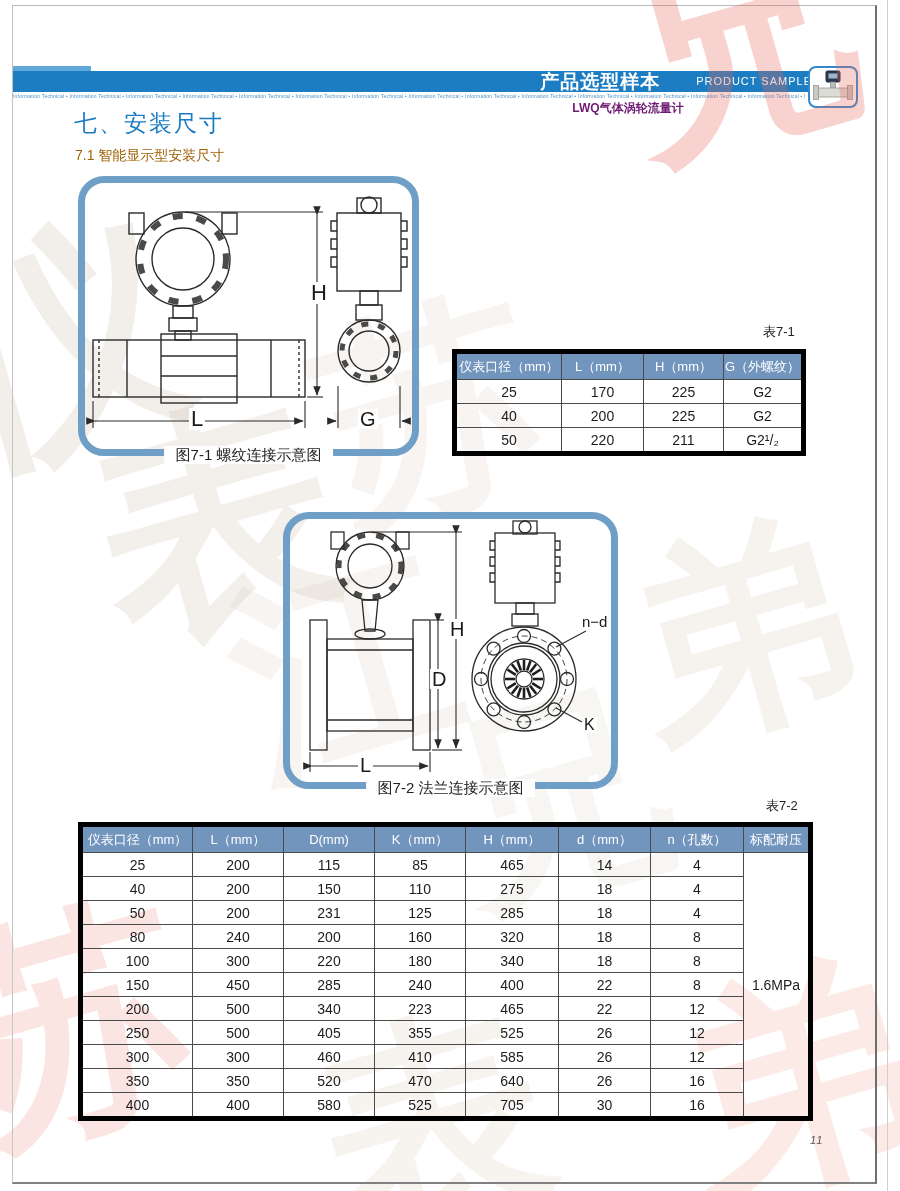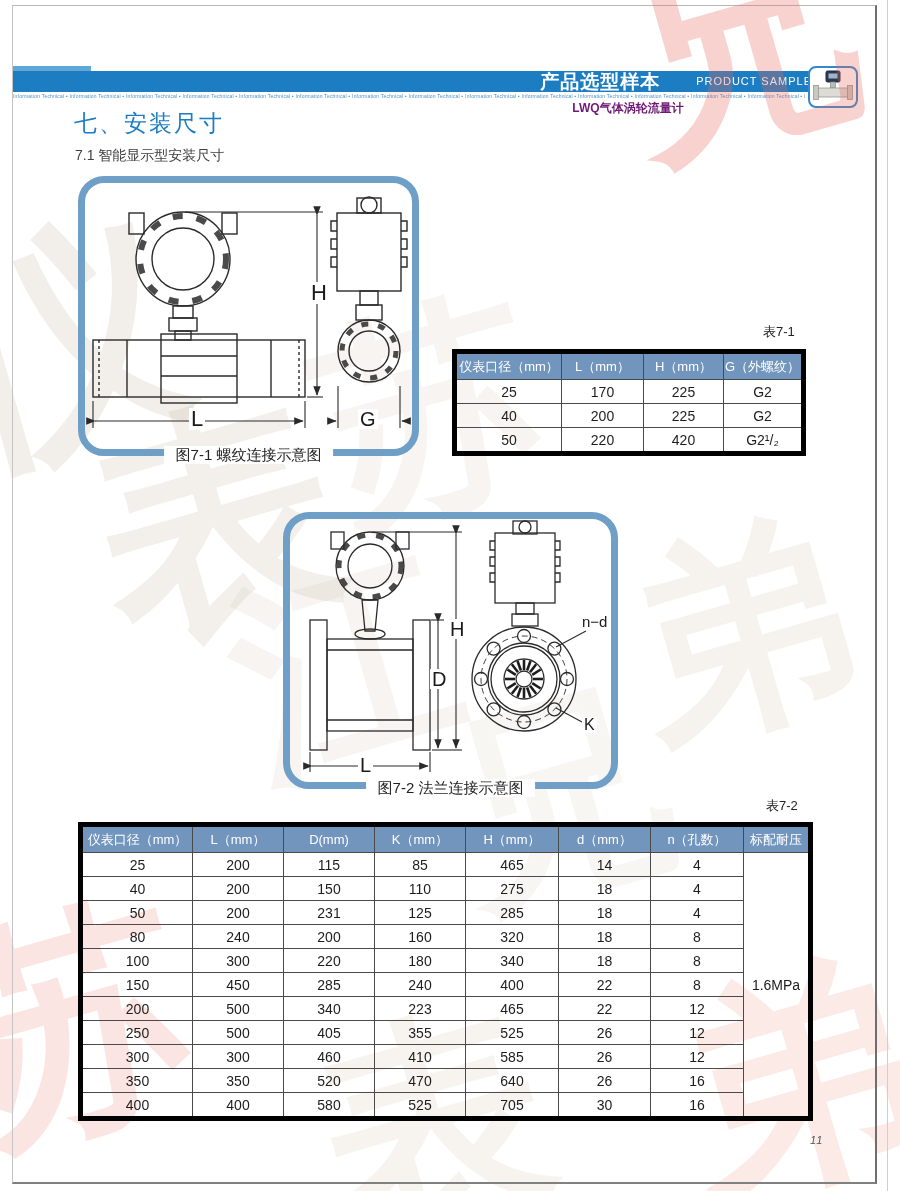--- a/index.html
+++ b/index.html
@@ -36,21 +36,21 @@
   .product-name {
     position:absolute; left:450px; top:100px; width:356px; z-index:2;
     text-align:center; font-size:12px; font-weight:bold; color:#701a75;
   }
   .logo-box {
     position:absolute; left:808px; top:66px; width:50px; height:42px; z-index:2;
     background:#fff; border:2px solid #3388cc; border-radius:8px; box-sizing:border-box;
     display:flex; align-items:center; justify-content:center;
   }
   .section-title { position:absolute; left:74px; top:108px; z-index:2; font-size:23px; font-weight:normal; color:#1b7cc4; letter-spacing:2px; }
-  .section-subtitle { position:absolute; left:75px; top:147px; z-index:2; font-size:14px; color:#404040; }
+  .section-subtitle { position:absolute; left:75px; top:147px; z-index:2; font-size:14px; color:#a16207; }
 
   .fig-box {
     position:absolute; z-index:2; box-sizing:border-box;
     border:7px solid #6f9fc6; border-radius:26px;
   }
   #fig1 { left:78px; top:176px; width:341px; height:280px; }
   #fig2 { left:283px; top:512px; width:335px; height:277px; }
   .fig-svg { position:absolute; left:0; top:0; width:100%; height:100%; }
   .dim {
     position:absolute; z-index:3; font-size:22px; color:#1a1a1a;
@@ -203,21 +203,21 @@
       </tr>
       <tr>
         <td>40</td>
         <td>200</td>
         <td>225</td>
         <td>G2</td>
       </tr>
       <tr>
         <td>50</td>
         <td>220</td>
-        <td>420</td>
+        <td>211</td>
         <td>G2¹/₂</td>
       </tr>
     </tbody>
   </table>
 
   <div class="fig-box" id="fig2">
     <svg class="fig-svg" viewBox="0 0 321 263">
       <defs>
         <marker id="ar2" markerWidth="9" markerHeight="8" refX="8" refY="4" orient="auto">
           <path d="M0,0.6 L8.6,4 L0,7.4 Z" fill="#2a2a2a"></path>

